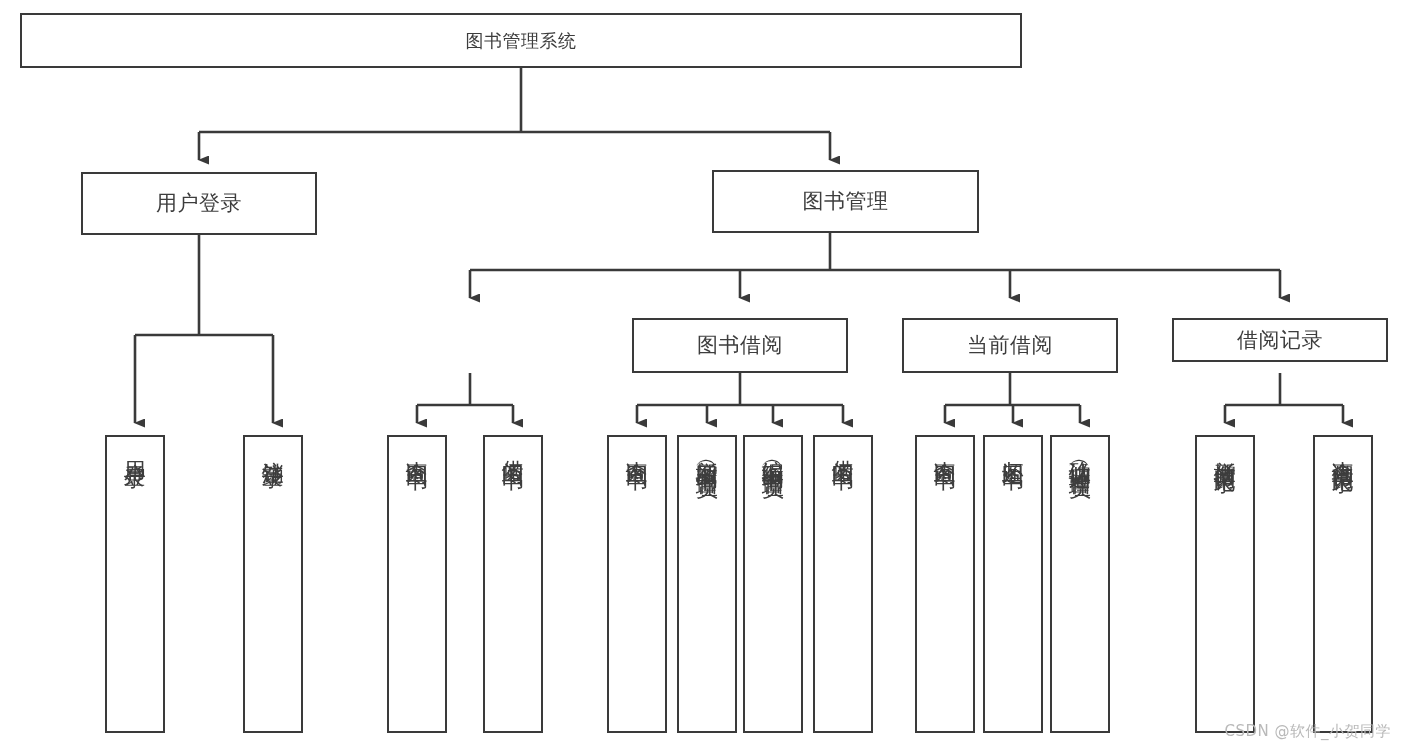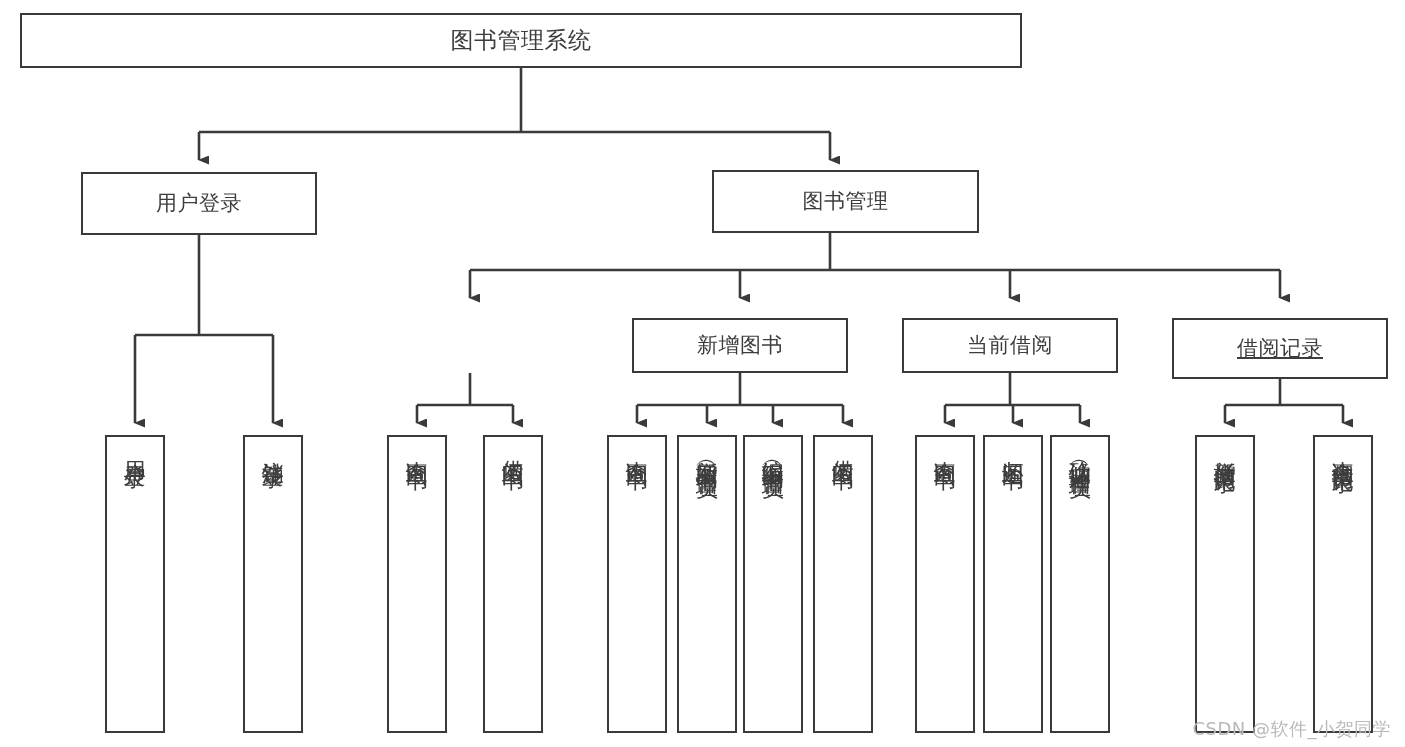--- a/index.html
+++ b/index.html
@@ -52,26 +52,26 @@
   }
   .node.vertical .label {
     writing-mode: vertical-rl;
     text-orientation: upright;
     font-size: 22px;
     line-height: 1.25;
     letter-spacing: 2.5px;
     white-space: pre;
     text-align: left;
   }
-  .node.root .label { font-size: 23px; }
+  .node.root .label { font-size: 18px; }
   .watermark {
     position: absolute;
     right: 14px;
     bottom: 6px;
-    font-size: 18px;
+    font-size: 15px;
     color: #b9b9b9;
     letter-spacing: 0.5px;
     user-select: none;
     white-space: nowrap;
   }
 </style>
 </head>
 <body>
 
 <div id="diagram-root">
@@ -131,26 +131,26 @@
   </div>
 
   <div class="node" style="left:81px; top:172px; width:236px; height:63px;">
     <span class="label">用户登录</span>
   </div>
   <div class="node" style="left:712px; top:170px; width:267px; height:63px;">
     <span class="label">图书管理</span>
   </div>
 
   <div class="node" style="left:632px; top:318px; width:216px; height:55px;">
-    <span class="label">新增图书</span>
+    <span class="label">图书借阅</span>
   </div>
   <div class="node" style="left:902px; top:318px; width:216px; height:55px;">
     <span class="label">当前借阅</span>
   </div>
-  <div class="node" style="left:1172px; top:318px; width:216px; height:61px;text-decoration:underline;">
+  <div class="node" style="left:1172px; top:318px; width:216px; height:44px;">
     <span class="label">借阅记录</span>
   </div>
 
   <div class="node vertical" style="left:105px; top:435px; width:60px; height:298px;">
     <span class="label">用户登录</span>
   </div>
   <div class="node vertical" style="left:243px; top:435px; width:60px; height:298px;">
     <span class="label">注销登录</span>
   </div>
 

